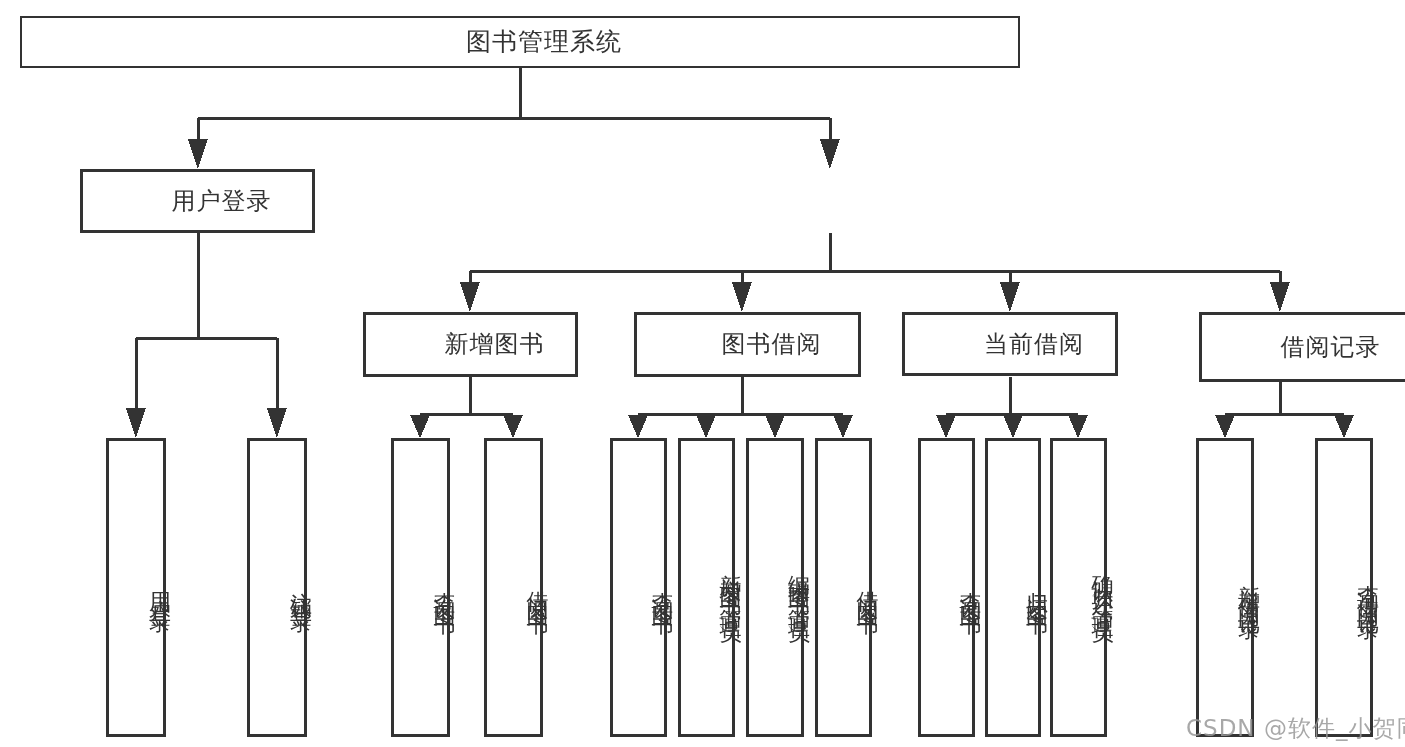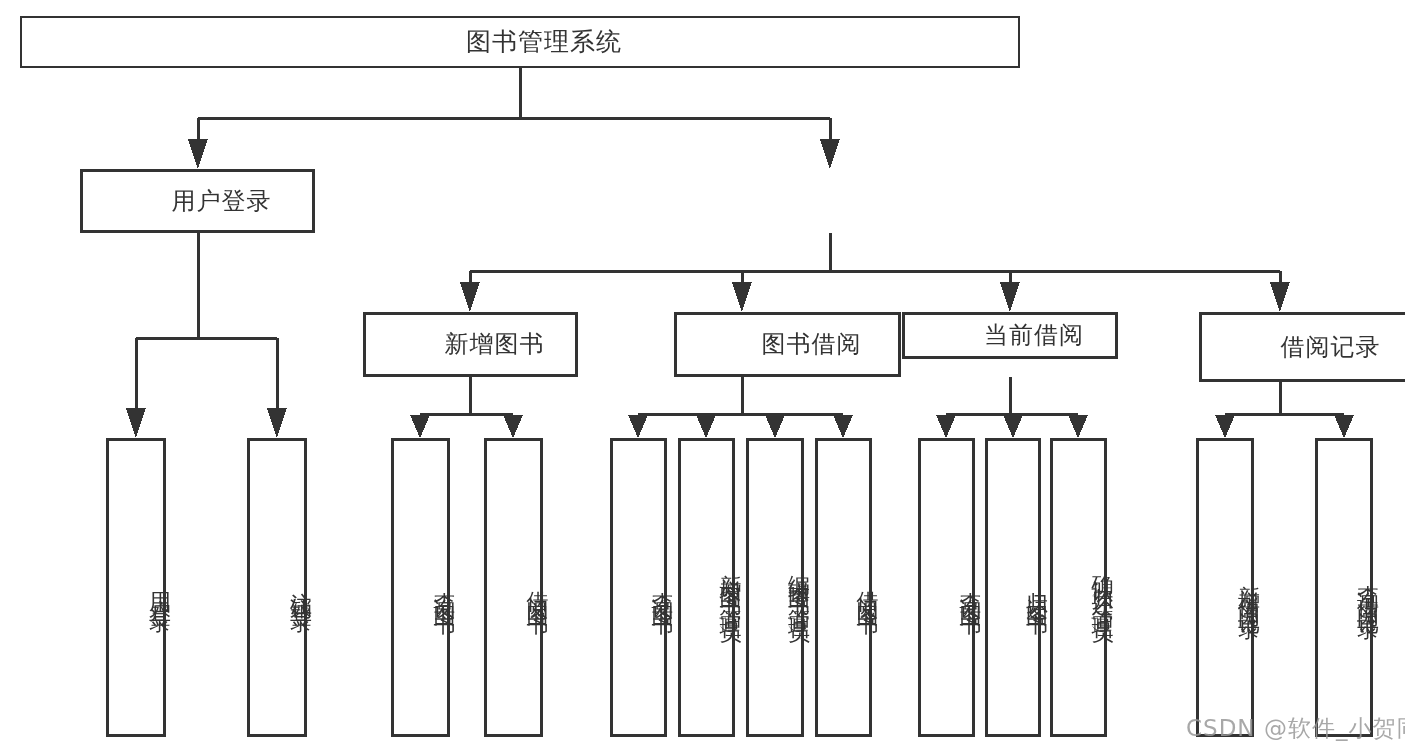--- a/index.html
+++ b/index.html
@@ -37,22 +37,22 @@
     text-orientation: mixed;
     font-size: 22px;
     letter-spacing: 7px;
     line-height: 1;
   }
   
   #box-root            { left: 20px;   top: 16px;  width: 1000px; height: 52px; }
   #box-user-login      { left: 80px;   top: 169px; width: 235px;  height: 64px; }
   #box-book-management { left: 712px;  top: 169px; width: 235px;  height: 64px; }
   #box-new-book-rec    { left: 363px;  top: 312px; width: 215px;  height: 65px; }
-  #box-book-borrowing  { left: 634px;  top: 312px; width: 227px;  height: 65px; margin-left: 40px; }
-  #box-current-borrow  { left: 902px;  top: 312px; width: 216px;  height: 47px; text-align: center; }
+  #box-book-borrowing  { left: 634px;  top: 312px; width: 227px;  height: 65px; }
+  #box-current-borrow  { left: 902px;  top: 312px; width: 216px;  height: 64px; text-align: center; }
   #box-borrow-records  { left: 1173px; top: 312px; width: 215px;  height: 70px; margin-left: 26px; }
   #leaf-user-login     { left: 106px;  top: 438px; width: 60px; height: 299px; }
   #leaf-logout         { left: 247px;  top: 438px; width: 60px; height: 299px; }
   #leaf-nbr-query      { left: 391px;  top: 438px; width: 59px; height: 299px; }
   #leaf-nbr-borrow     { left: 484px;  top: 438px; width: 59px; height: 299px; }
   #leaf-bb-query       { left: 610px;  top: 438px; width: 57px; height: 299px; }
   #leaf-bb-add         { left: 678px;  top: 438px; width: 57px; height: 299px; }
   #leaf-bb-edit        { left: 746px;  top: 438px; width: 58px; height: 299px; }
   #leaf-bb-borrow      { left: 815px;  top: 438px; width: 57px; height: 299px; }
   #leaf-cb-query       { left: 918px;  top: 438px; width: 57px; height: 299px; }

